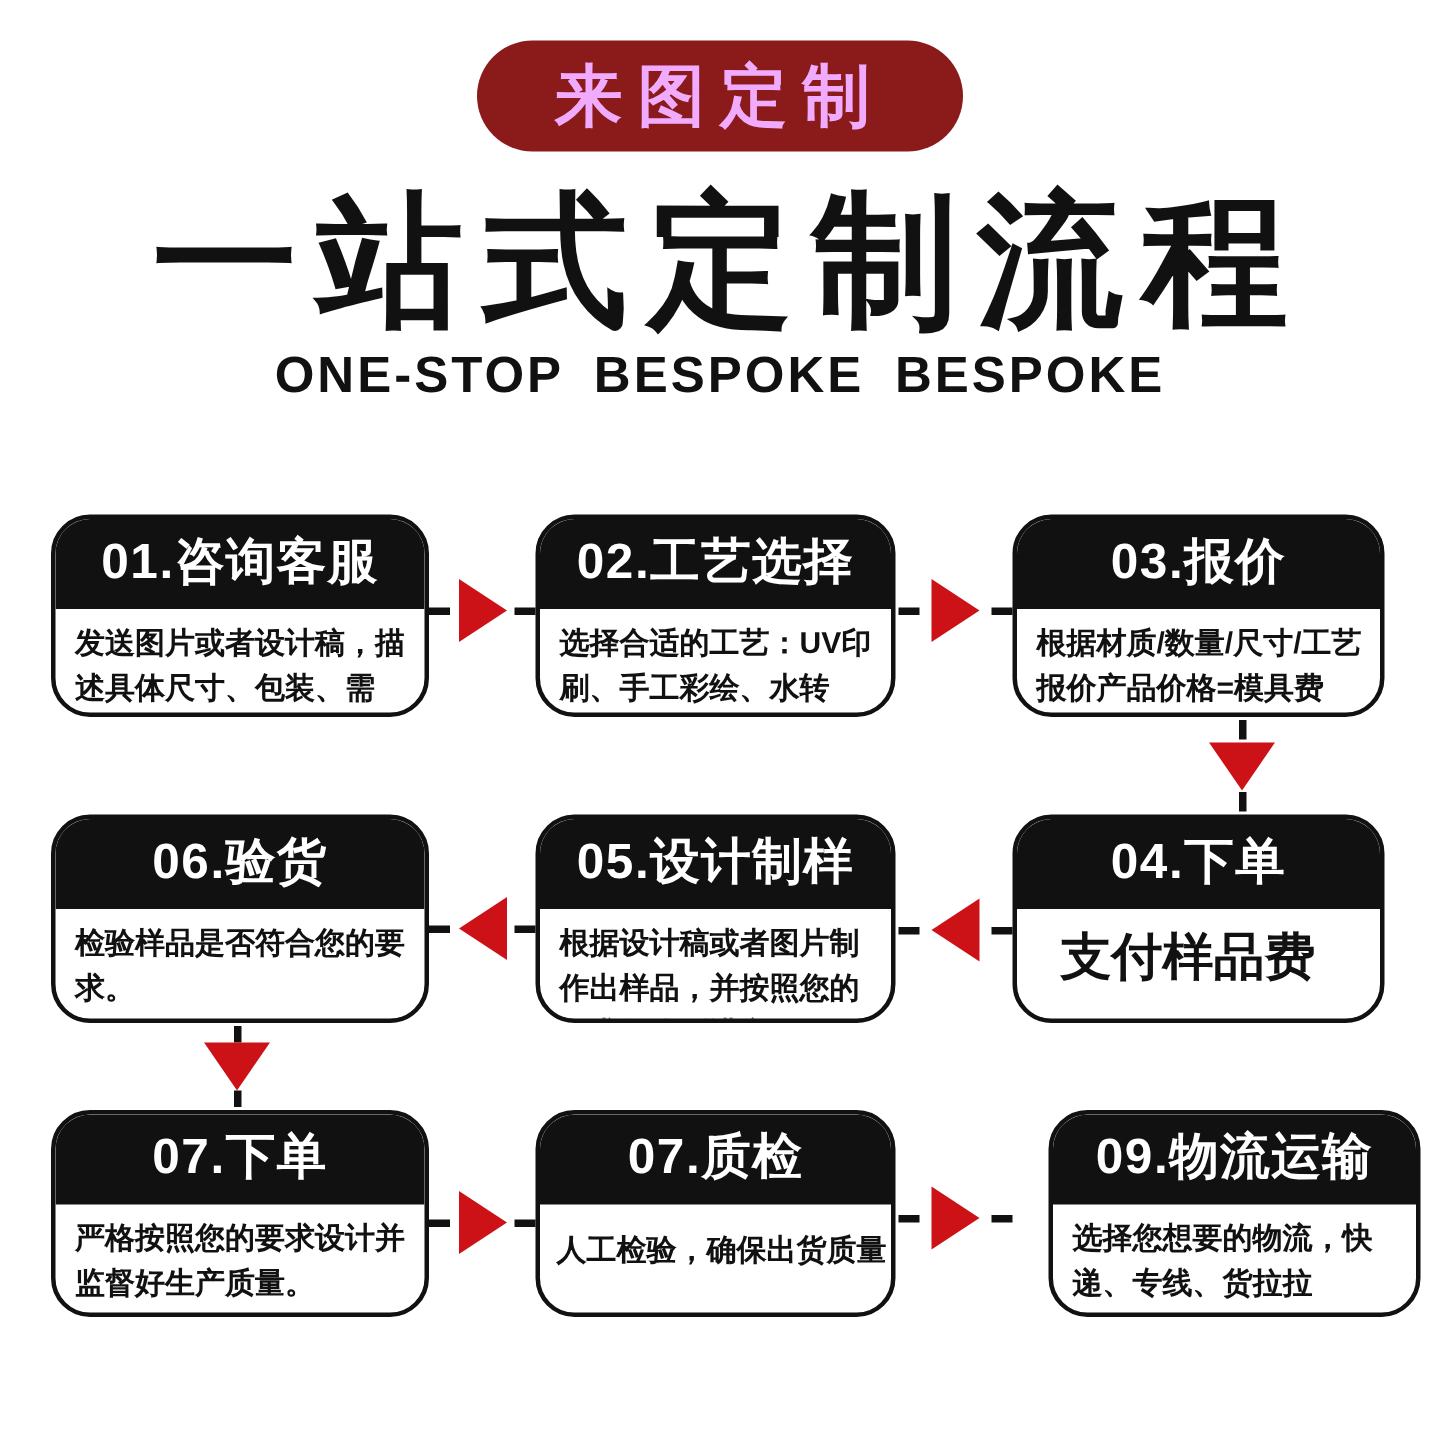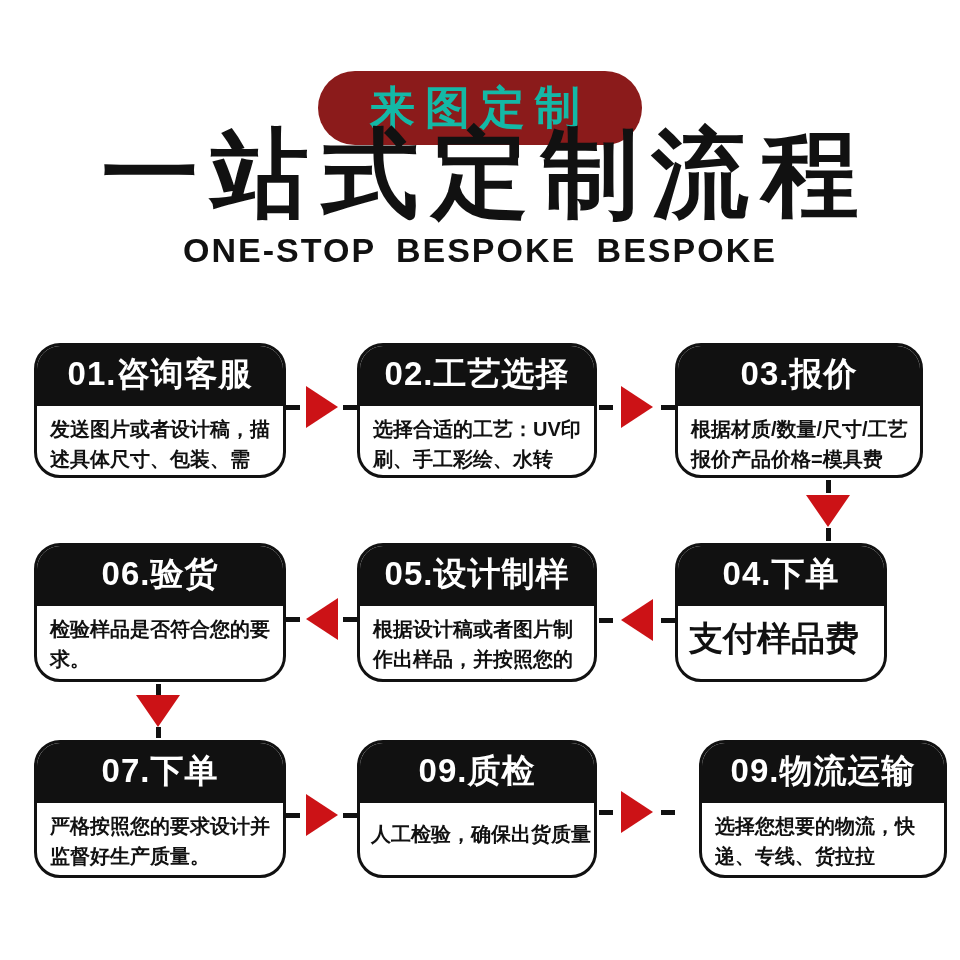--- a/index.html
+++ b/index.html
@@ -9,24 +9,23 @@
   }
   html,body{margin:0;padding:0;background:#ffffff;}
   .canvas{
     position:relative;width:960px;height:960px;background:#ffffff;overflow:hidden;
     font-family:"Liberation Sans", sans-serif;color:var(--ink);
   }
   
   .badge{
     position:absolute;top:27px;left:50%;transform:translateX(-50%);
     height:74px;line-height:74px;padding:0 52px;border-radius:38px;
-    background:var(--badge-red);color:#14b8a6;
+    background:var(--badge-red);color:#f0abfc;
     font-family:"Liberation Serif", serif;font-weight:700;font-size:45px;letter-spacing:10px;
     white-space:nowrap;
-    margin-top:44px;
   }
   
   .hero{position:absolute;top:120px;left:0;right:0;text-align:center;}
   .hero-title{
     font-size:97px;line-height:1.12;font-weight:900;letter-spacing:13px;
     padding-left:13px; 
     white-space:nowrap;
   }
   .hero-subtitle{
     margin-top:2px;font-size:34px;font-weight:800;letter-spacing:2px;word-spacing:9px;
@@ -82,39 +81,39 @@
   </div>
   <div class="card" style="left:357px;top:343px;width:240px;height:135px">
     <div class="card-header">02.工艺选择</div>
     <div class="card-body">选择合适的工艺：UV印刷、手工彩绘、水转印。</div>
   </div>
   <div class="card" style="left:675px;top:343px;width:248px;height:135px">
     <div class="card-header">03.报价</div>
     <div class="card-body">根据材质/数量/尺寸/工艺报价产品价格=模具费+单价X数量。</div>
   </div>
 
-  <div class="card" style="left:675px;top:543px;width:212px;height:139px">
+  <div class="card" style="left:675px;top:543px;width:248px;height:139px">
     <div class="card-header">04.下单</div>
     <div class="card-body body-big">支付样品费</div>
   </div>
   <div class="card" style="left:357px;top:543px;width:240px;height:139px">
     <div class="card-header">05.设计制样</div>
     <div class="card-body">根据设计稿或者图片制作出样品，并按照您的要求修改到满意。</div>
   </div>
   <div class="card" style="left:34px;top:543px;width:252px;height:139px">
     <div class="card-header">06.验货</div>
     <div class="card-body">检验样品是否符合您的要求。</div>
   </div>
 
   <div class="card" style="left:34px;top:740px;width:252px;height:138px">
     <div class="card-header">07.下单</div>
     <div class="card-body">严格按照您的要求设计并监督好生产质量。</div>
   </div>
   <div class="card" style="left:357px;top:740px;width:240px;height:138px">
-    <div class="card-header">09.质检</div>
+    <div class="card-header">07.质检</div>
     <div class="card-body body-center">人工检验，确保出货质量</div>
   </div>
   <div class="card" style="left:699px;top:740px;width:248px;height:138px">
     <div class="card-header">09.物流运输</div>
     <div class="card-body">选择您想要的物流，快递、专线、货拉拉</div>
   </div>
 
   <div class="h-arrow" style="left:286px;top:385px;width:71px">
     <span class="dash-h"></span>
     <span class="tri-right"></span>

